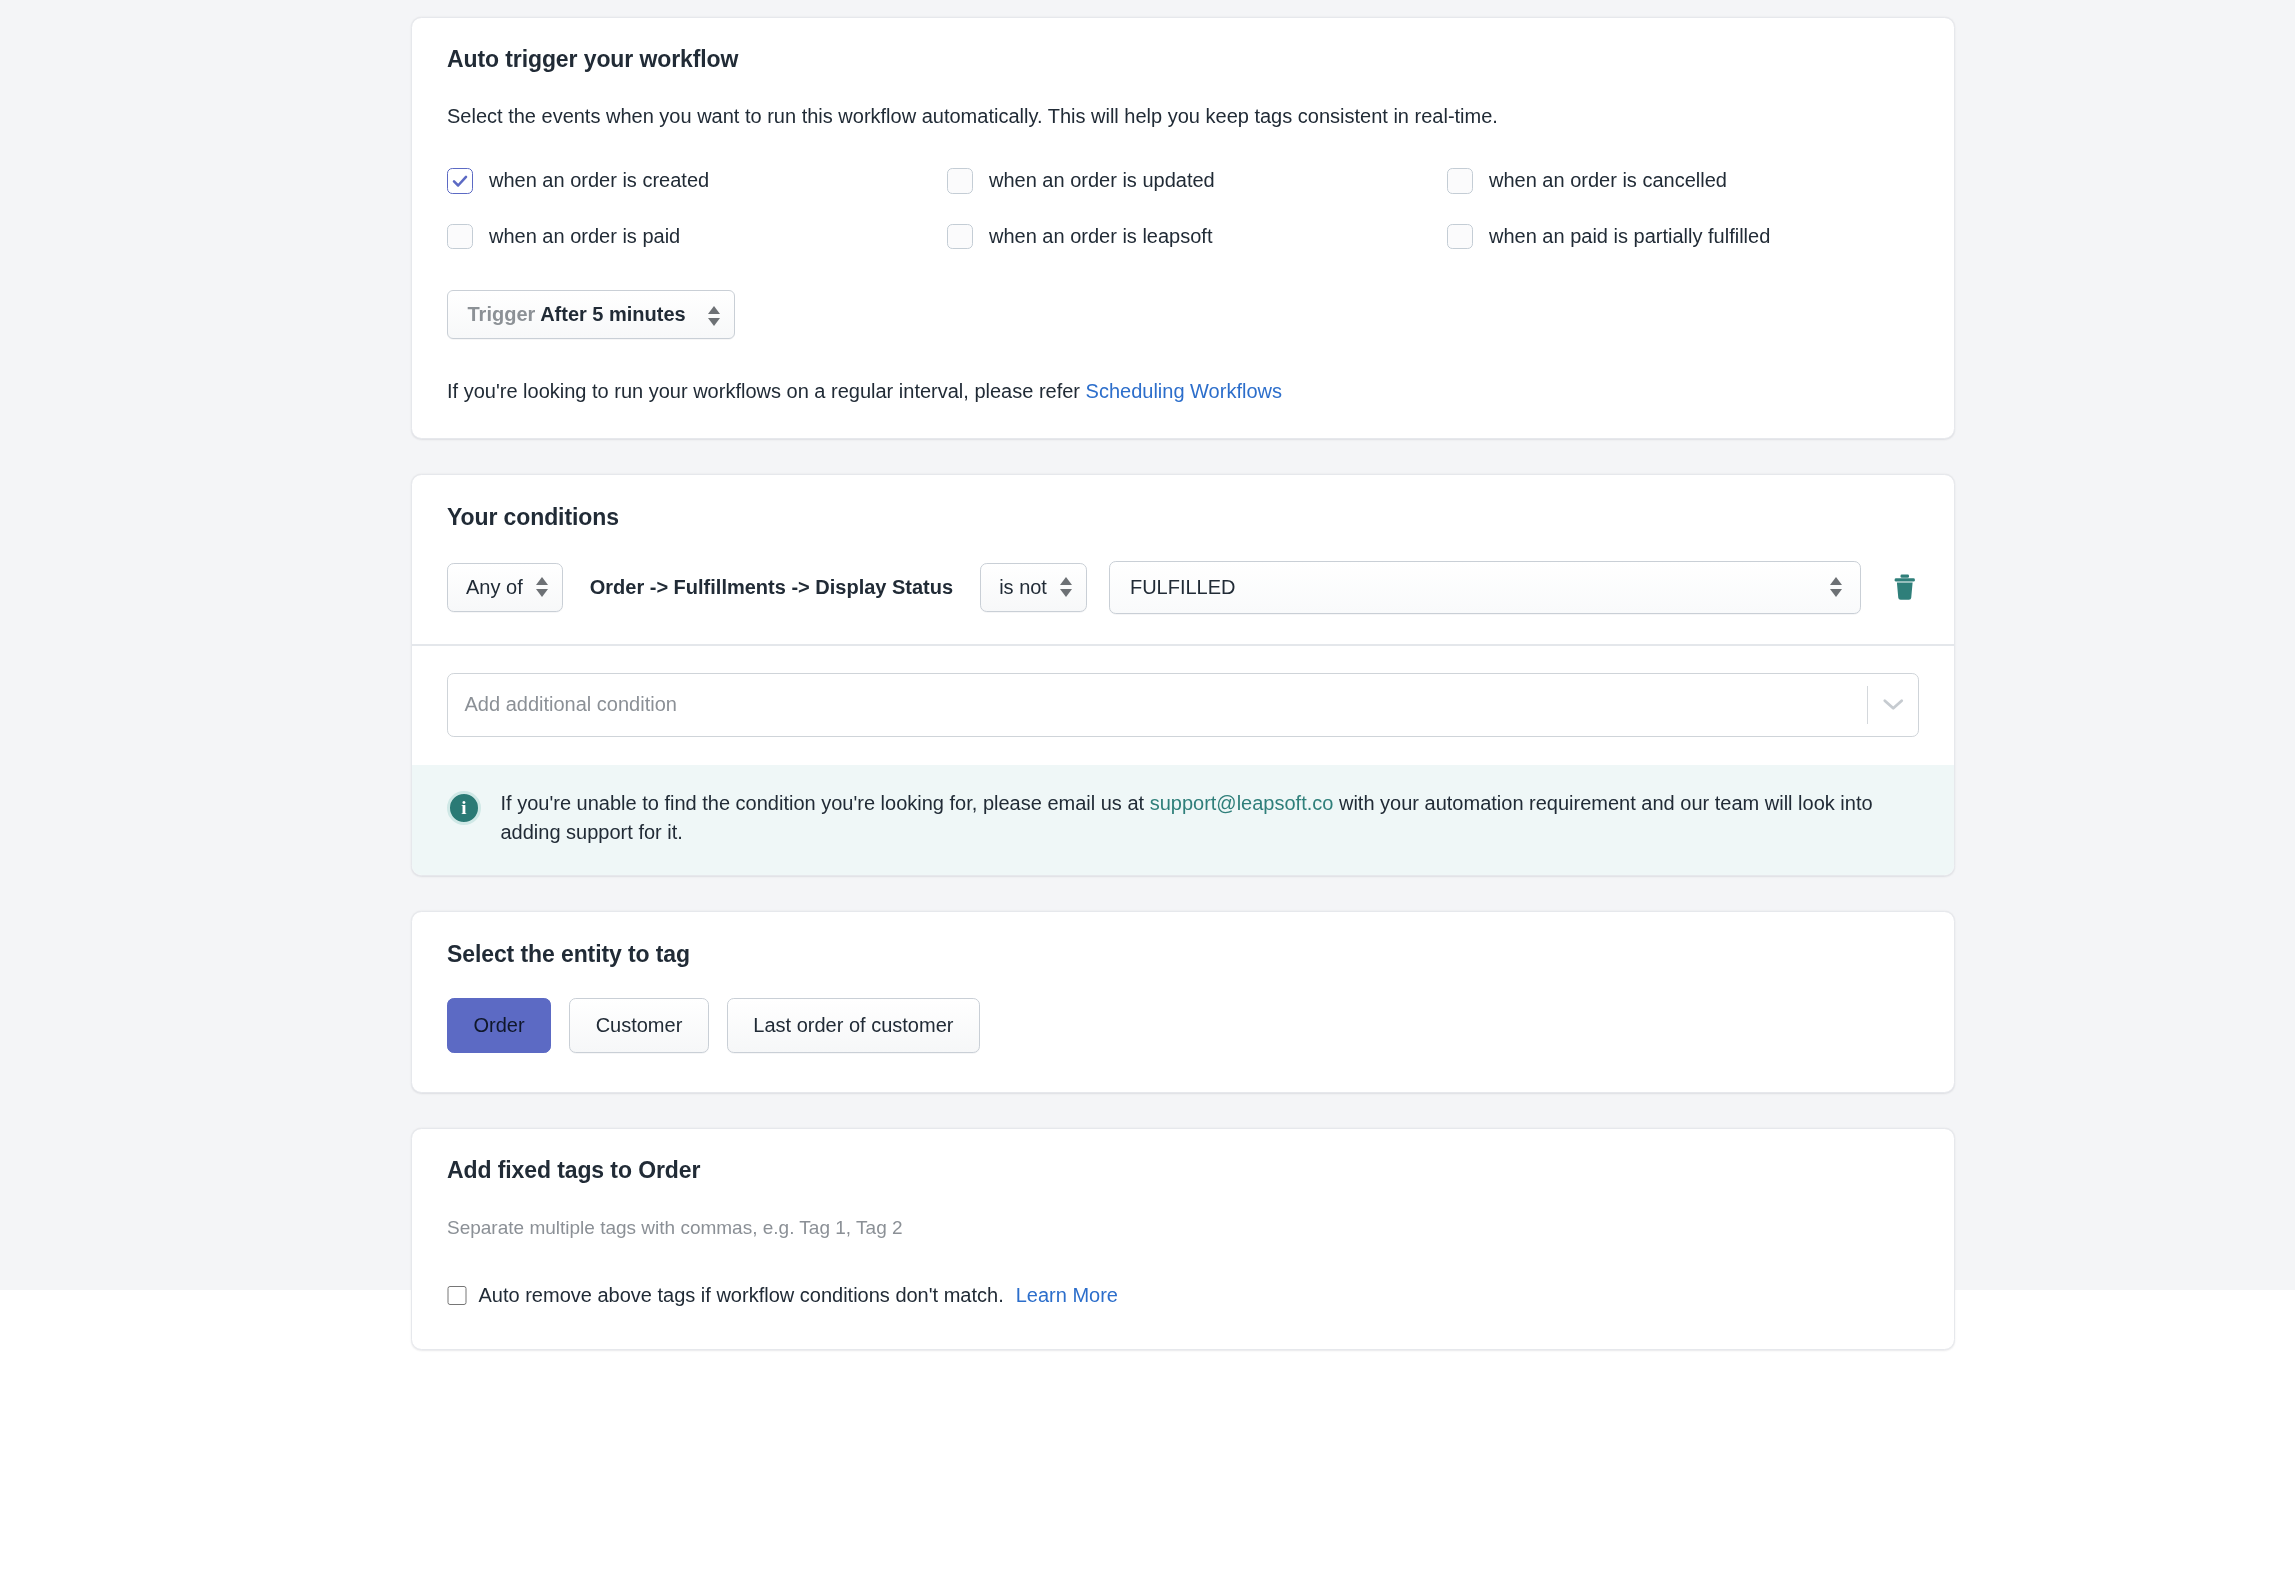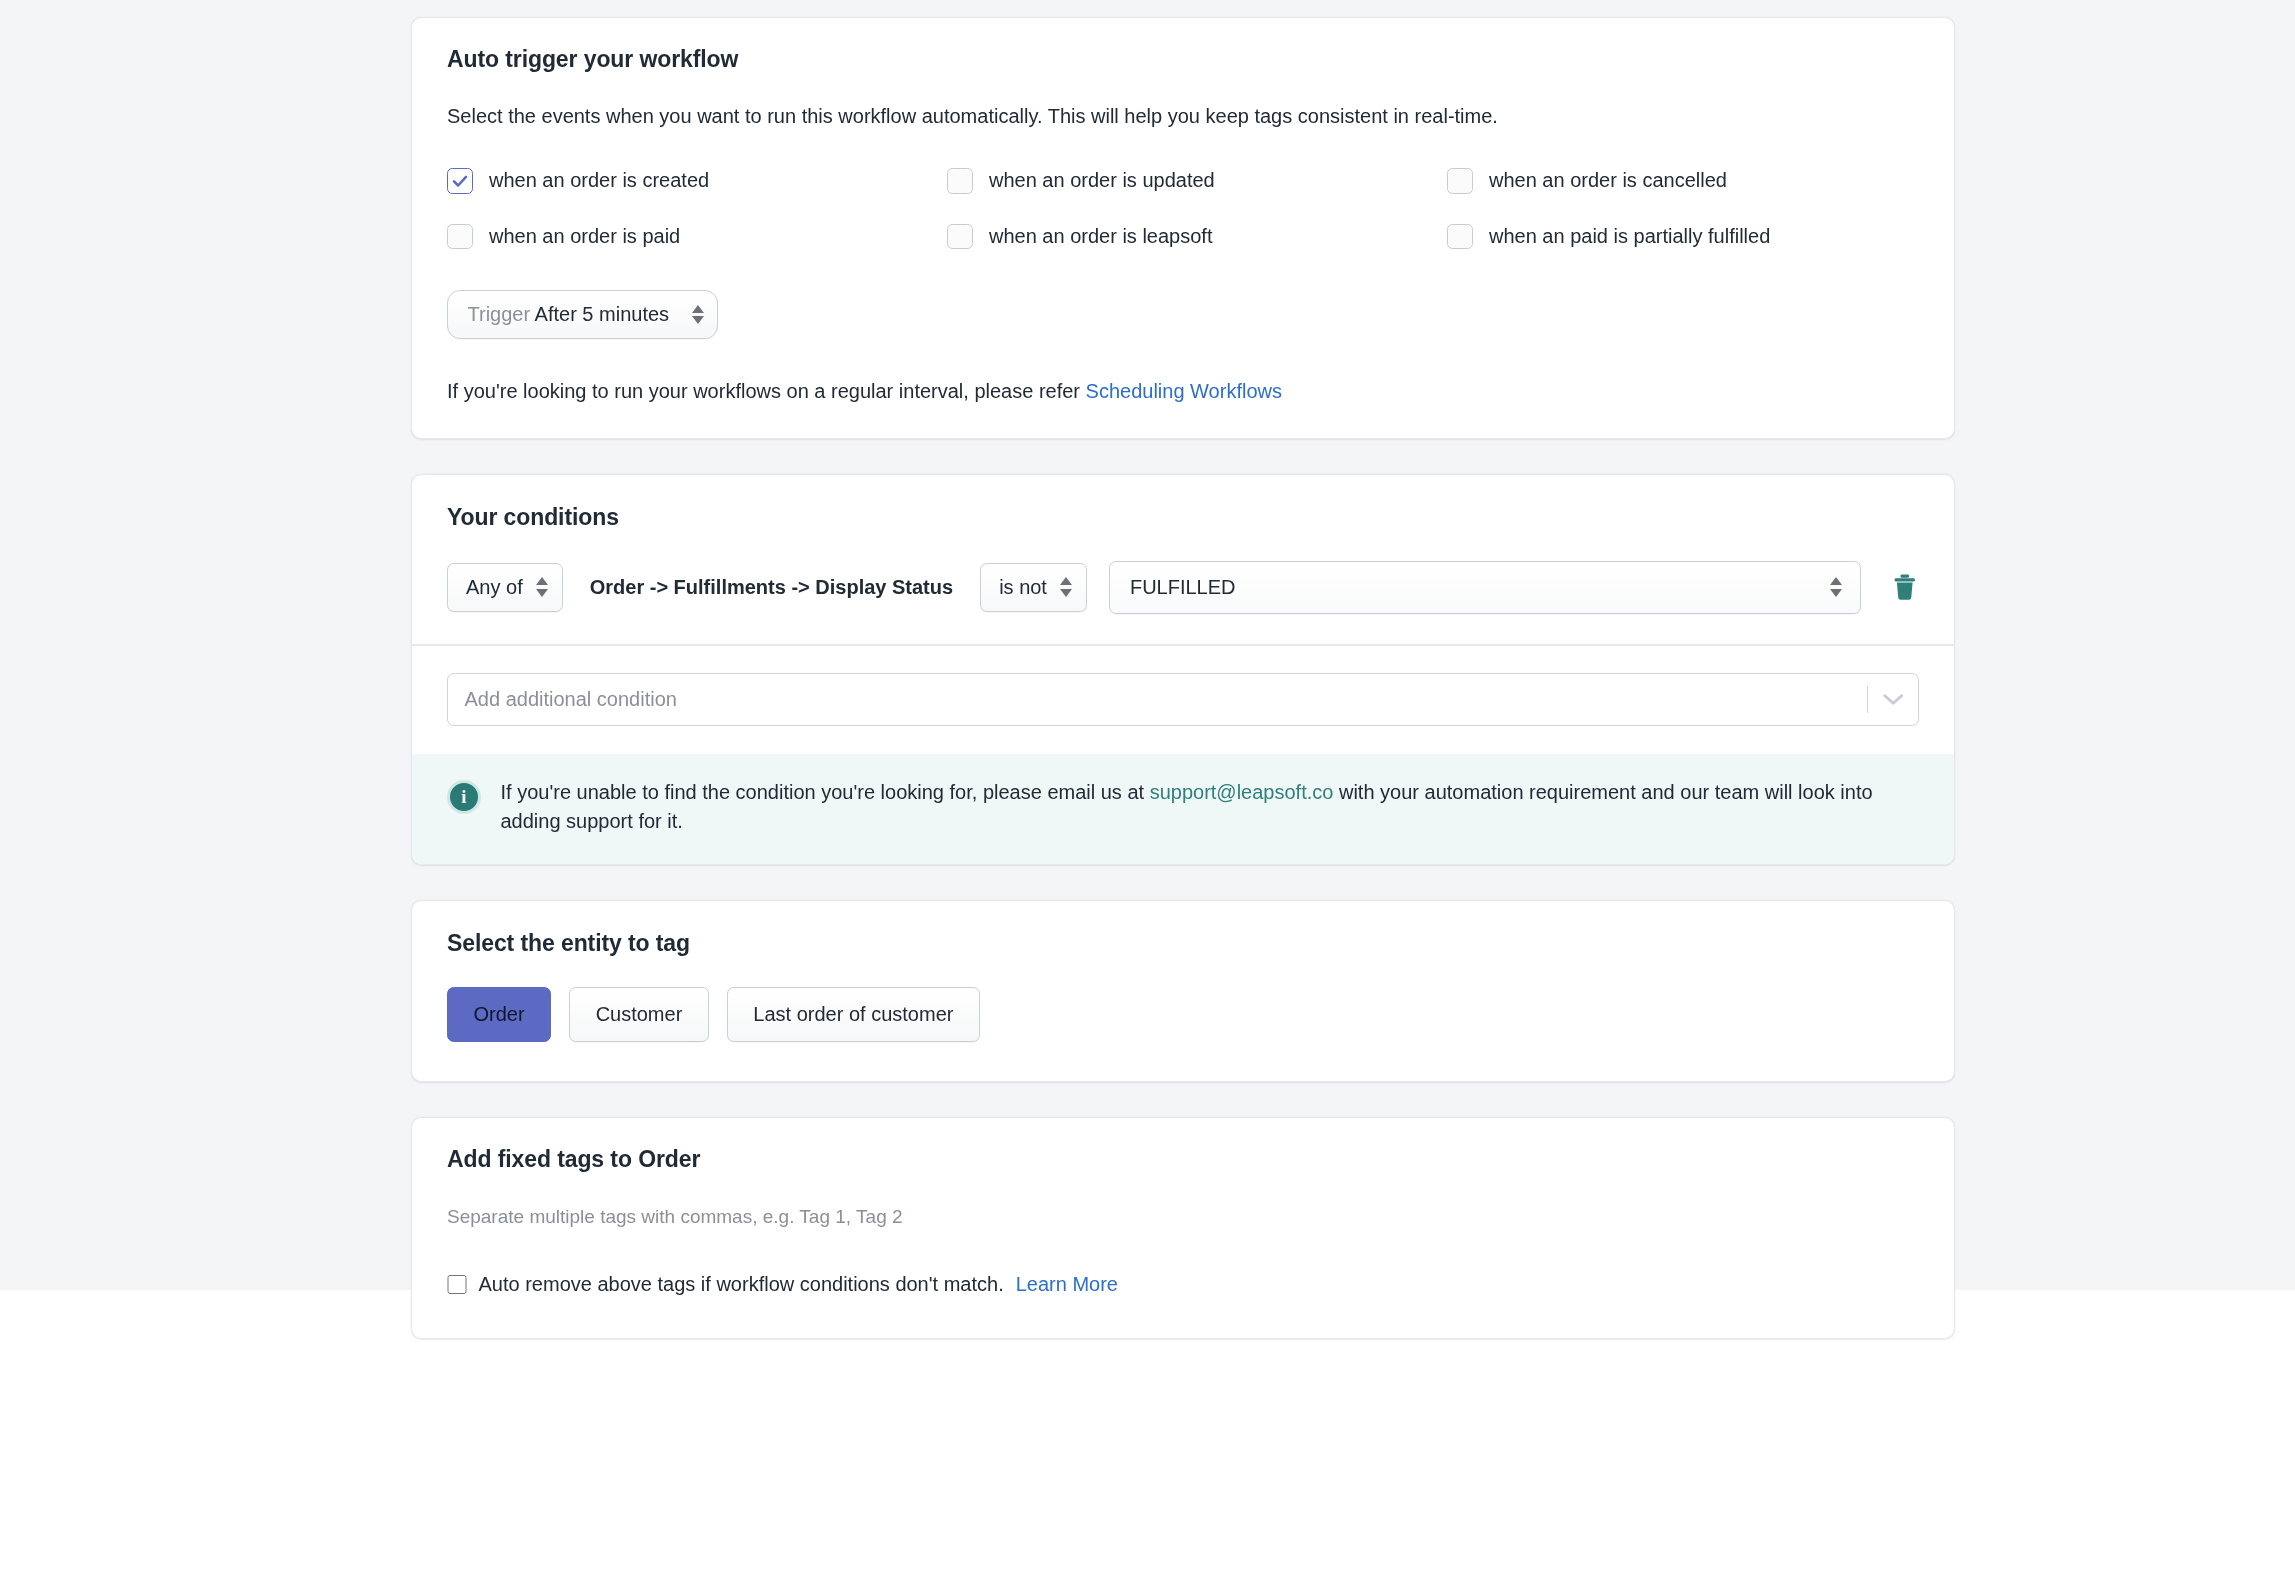--- a/index.html
+++ b/index.html
@@ -84,31 +84,32 @@
     border-color: #5c6ac4;
     background: #ffffff;
   }
   .cbox.checked svg { display: block; }
   .cbox svg { display: none; }
   .cb-label { font-size: 20px; color: #212b36; }
 
   
   .sel {
     display: inline-flex;
-    align-items: center;
+    align-items: flex-end;
     justify-content: space-between;
     gap: 19.5px;
     border: 0.8px solid #c9cfd6;
-    border-radius: 13px;
+    border-radius: 6px;
     background: linear-gradient(#ffffff, #f7f8f9);
     box-shadow: 0 0.8px 0 rgba(22,29,37,.05);
     padding: 12px 13.5px 12px 19.5px;
     cursor: pointer;
     font-size: 20px;
     color: #212b36;
+    font-weight: bold;
   }
   .sel .ph { color: #8c9196; }
   .sel .val { color: #212b36; }
   .spin {
     display: flex; flex-direction: column;
     gap: 3.8px; align-items: center;
     flex: 0 0 auto;
     margin-left: 3px;
   }
   .spin i { display:block; width:0; height:0; border-left:6.8px solid transparent; border-right:6.8px solid transparent; }
@@ -169,21 +170,21 @@
   }
   .divider { height: 1.5px; background: #e4e7eb; width: 100%; }
 
   .addcond-wrap { padding: 27px 35px 28.5px 35px; }
   .addcond {
     display: flex;
     align-items: stretch;
     border: 0.8px solid #cfd4d9;
     border-radius: 6.8px;
     background: #ffffff;
-    height: 53px;
+    height: 64px;
   }
   .addcond .ac-text {
     flex: 1 1 auto;
     display: flex;
     align-items: center;
     padding-left: 16.5px;
     font-size: 20px;
     color: #8b9096;
   }
   .ac-sep { width: 1.5px; background: #d4d8dc; margin: 12px 0; flex: 0 0 auto; }

